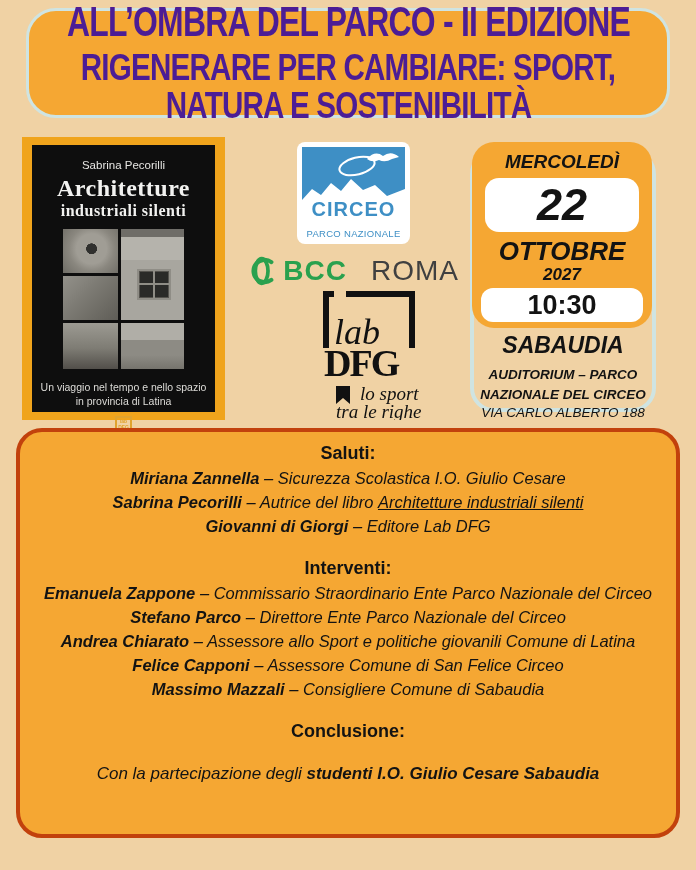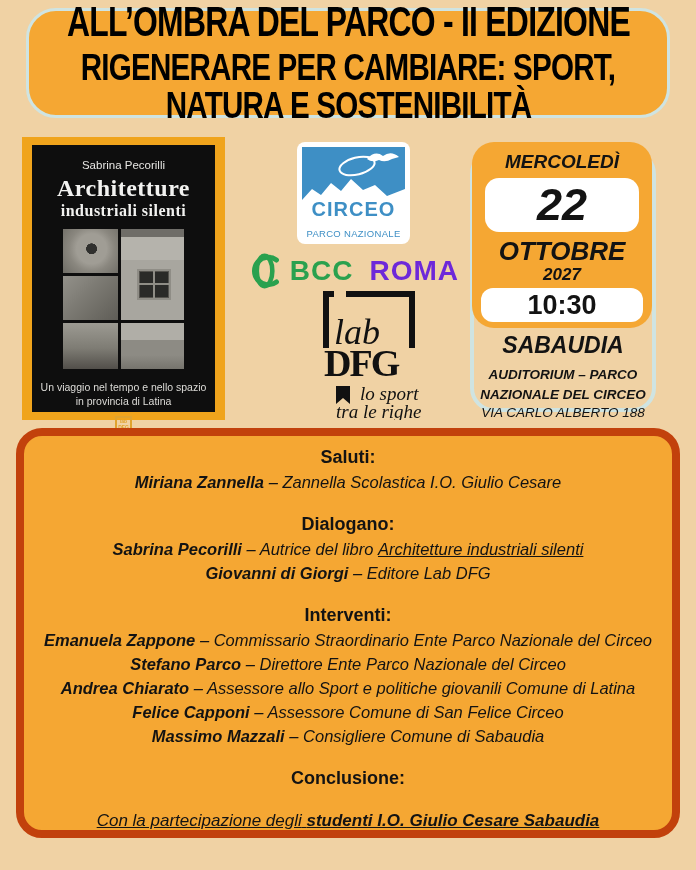--- a/index.html
+++ b/index.html
@@ -8,21 +8,21 @@
   .poster {
     position:relative; width:696px; height:870px;
     background:#f0d2a4; overflow:hidden;
   }
 
   
   .header {
     position:absolute; left:26px; top:8px; width:644px; height:110px;
     background:#f5a733; border:3px solid #cfe4e2; border-radius:30px;
     display:flex; flex-direction:column; align-items:center; justify-content:center;
-    color:#000000; text-align:center;
+    color:#4c1d95; text-align:center;
   }
   .header .l1 { font-weight:bold; font-size:42px; letter-spacing:-1px; transform:scaleX(0.76); white-space:nowrap; line-height:1.0; }
   .header .l2, .header .l3 { font-weight:bold; font-size:37px; letter-spacing:-1px; transform:scaleX(0.8); white-space:nowrap; line-height:1.02; }
   .header .l2 { margin-top:6px; }
 
   
   .book-frame {
     position:absolute; left:22px; top:137px; width:203px; height:283px;
     background:#f0a41c;
   }
@@ -58,21 +58,21 @@
   
   .circeo-card {
     position:absolute; left:297px; top:142px; width:113px; height:102px;
     background:#ffffff; border-radius:8px; overflow:hidden;
   }
   .bcc-row {
     position:absolute; left:249px; top:250px; width:210px; height:42px;
     display:flex; align-items:center;
   }
   .bcc-text { color:#2aa14e; font-weight:bold; font-size:28px; letter-spacing:1px; margin-left:6px; }
-  .roma-text { color:#6d28d9; font-weight:bold; font-size:28px; letter-spacing:1px; margin-left:16px; }
+  .roma-text { color:#404040; font-weight:normal; font-size:28px; letter-spacing:1px; margin-left:24px; }
   .labdfg { position:absolute; left:310px; top:286px; width:140px; height:134px; }
 
   
   .date-outer {
     position:absolute; left:470px; top:150px; width:186px; height:262px;
     border:4px solid #cfe4e2; border-radius:24px;
   }
   .date-orange {
     position:absolute; left:472px; top:142px; width:180px; height:186px;
     background:#f5a733; border-radius:22px;
@@ -94,30 +94,30 @@
   .place {
     position:absolute; left:470px; top:332px; width:186px; text-align:center; color:#131313;
   }
   .city { font-style:italic; font-weight:bold; font-size:23px; }
   .venue { font-style:italic; font-weight:bold; font-size:13.5px; line-height:1.45; margin-top:6px; }
   .address { font-style:italic; font-size:13.5px; margin-top:1px; }
 
   
   .program {
     position:absolute; left:16px; top:428px; width:664px; height:410px;
-    background:#f5a733; border:8px solid #c2410c; border-radius:26px;
+    background:#f5a733; border:4px solid #c2410c; border-radius:26px;
     text-align:center; color:#131313; padding:8px 8px;
   }
   .ph-head { font-weight:bold; font-size:18px; margin-top:20px; margin-bottom:3px; }
   .ph-head.first { margin-top:3px; }
   .p-line { font-size:16.5px; line-height:23px; margin:1px 0; }
   .nm { font-weight:bold; font-style:italic; }
   .rl { font-style:italic; }
   .u { text-decoration:underline; }
-  .footer-line { font-size:17px; margin-top:22px;text-decoration:underline; }
+  .footer-line { font-size:17px; margin-top:22px; }
   .footer-line .pre { font-style:italic; }
   .footer-line .bold { font-weight:bold; font-style:italic; }
 </style>
 </head>
 <body>
 
 <div class="poster">
 
   <div class="header">
     <div class="l1">ALL’OMBRA DEL PARCO - II EDIZIONE</div>
@@ -195,23 +195,22 @@
     <div class="city">SABAUDIA</div>
     <div class="venue">
       <span>AUDITORIUM – PARCO</span><br>
       <span>NAZIONALE DEL CIRCEO</span>
     </div>
     <div class="address">VIA CARLO ALBERTO 188</div>
   </div>
 
   <div class="program">
     <p class="ph-head first">Saluti:</p>
-    <p class="p-line"><span class="nm">Miriana Zannella</span> <span class="rl">– Zannella Scolastica I.O. Giulio Cesare</span></p>
-
-    <p class="ph-head">Dialogano:</p>
+    <p class="p-line"><span class="nm">Miriana Zannella</span> <span class="rl">– Sicurezza Scolastica I.O. Giulio Cesare</span></p>
+
     <p class="p-line"><span class="nm">Sabrina Pecorilli</span> <span class="rl">– Autrice del libro</span> <span class="rl u">Architetture industriali silenti</span></p>
     <p class="p-line"><span class="nm">Giovanni di Giorgi</span> <span class="rl">– Editore Lab DFG</span></p>
 
     <p class="ph-head">Interventi:</p>
     <p class="p-line"><span class="nm">Emanuela Zappone</span> <span class="rl">– Commissario Straordinario Ente Parco Nazionale del Circeo</span></p>
     <p class="p-line"><span class="nm">Stefano Parco</span> <span class="rl">– Direttore Ente Parco Nazionale del Circeo</span></p>
     <p class="p-line"><span class="nm">Andrea Chiarato</span> <span class="rl">– Assessore allo Sport e politiche giovanili Comune di Latina</span></p>
     <p class="p-line"><span class="nm">Felice Capponi</span> <span class="rl">– Assessore Comune di San Felice Circeo</span></p>
     <p class="p-line"><span class="nm">Massimo Mazzali</span> <span class="rl">– Consigliere Comune di Sabaudia</span></p>
 

